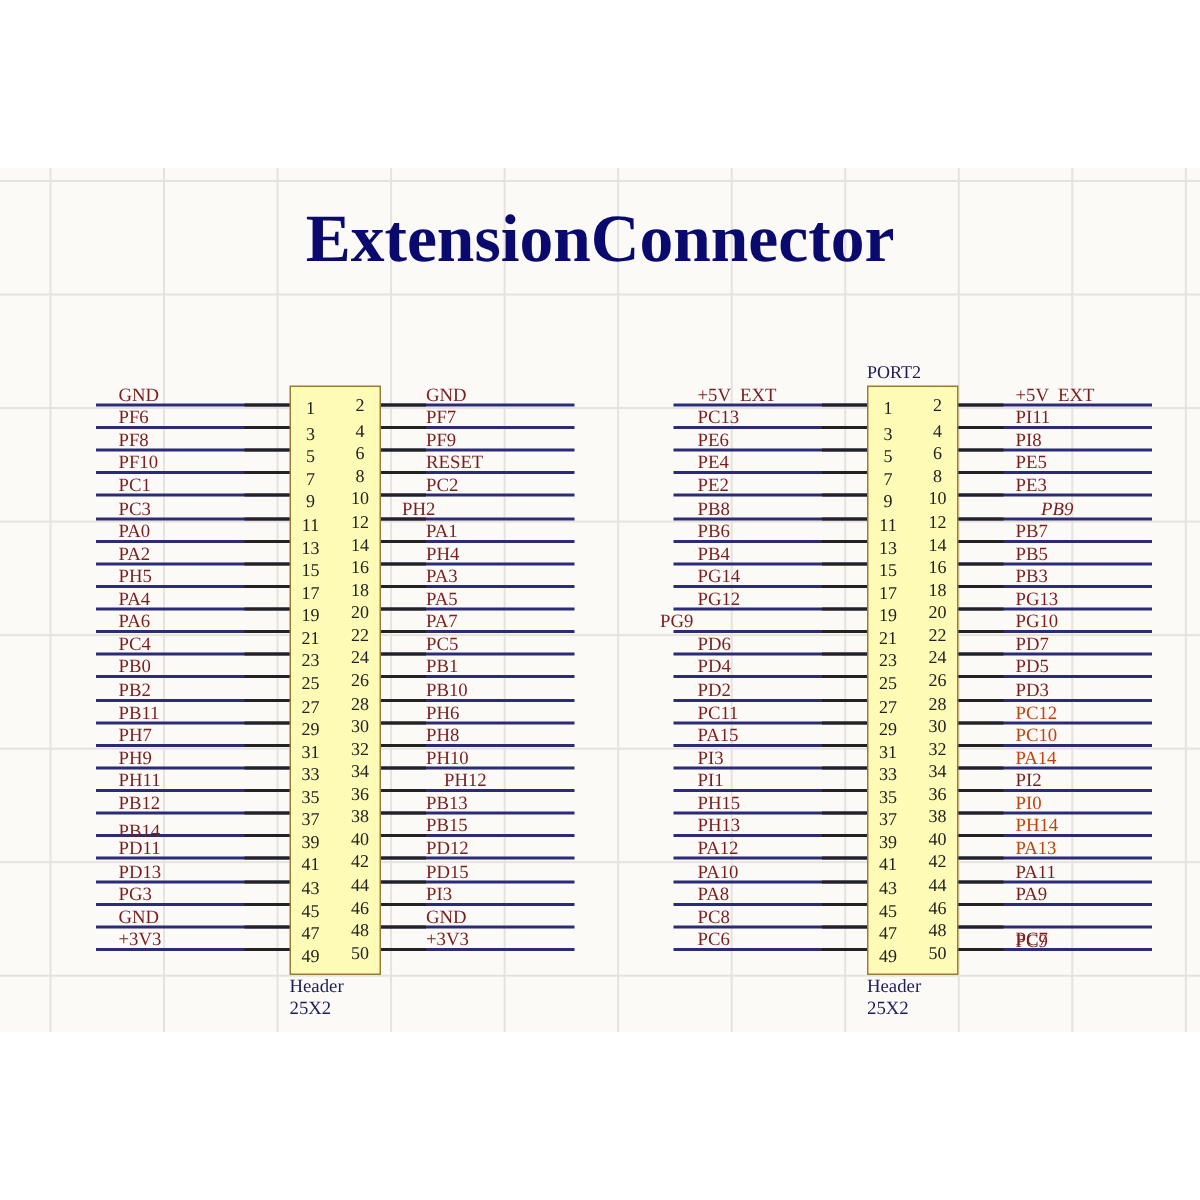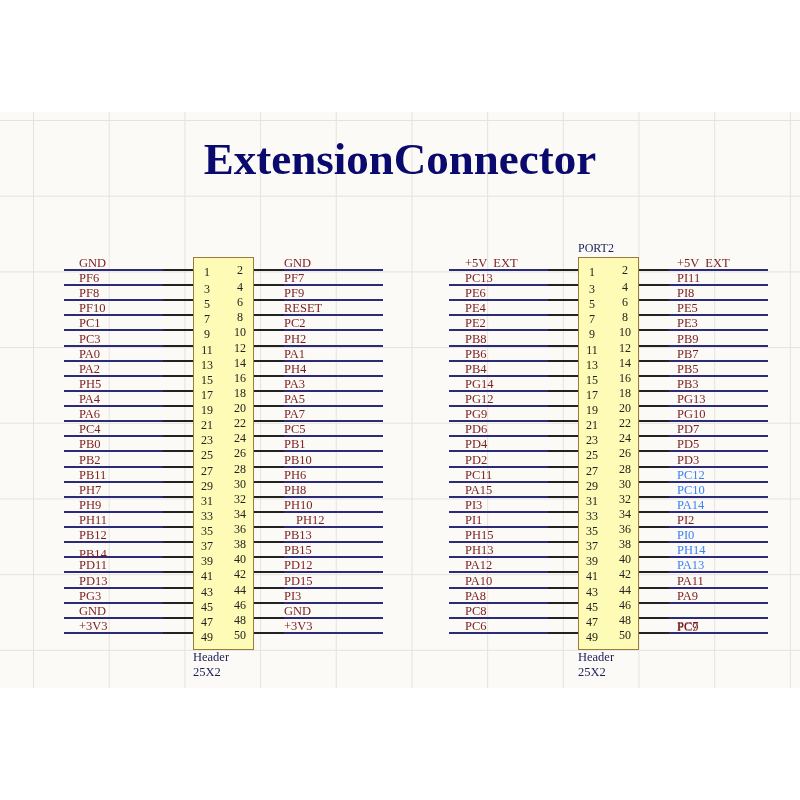--- a/index.html
+++ b/index.html
@@ -20,21 +20,21 @@
   }
   .part { position: absolute; top: 0; left: 0; }
   .designator { position: absolute; font-size: 12px; color: #1d1d5a; }
   .comment { position: absolute; font-size: 12.5px; color: #1d1d5a; }
   .box {
     position: absolute; background: #fdfbb6; border: 1.5px solid #9b7a3a; box-sizing: border-box;
   }
   .wire { position: absolute; height: 2px; background: #2b2b78; }
   .wire .stub { position: absolute; top: 0; height: 2px; background: #222222; }
   .net { position: absolute; font-size: 12.5px; color: #7a1d1d; line-height: 13px; white-space: pre; }
-  .net.green { color: #3b82f6; text-align: right; }
+  .net.green { color: #c2410c; text-align: right; }
   .pinnum { position: absolute; font-size: 12px; color: #222; line-height: 12px; width: 20px; text-align: center; }
 </style>
 </head>
 <body>
 
 <div class="sheet"></div>
 <div class="title">ExtensionConnector</div>
 
 <div id="port-0" class="part">
   <div class="designator" style="left:193px; top:241px;margin-top:31px;">PORT1</div>
@@ -90,21 +90,21 @@
     <div class="net" style="left: 284px; top: 317px;">PC2</div>
     <div class="pinnum" style="left: 197px; top: 328px;">9</div>
     <div class="pinnum" style="left: 230px; top: 326px;">10</div>
     <div class="wire" style="left: 64px; top: 345px; width: 129px;">
       <div class="stub" style="right: 0px; width: 30px;"></div>
     </div>
     <div class="wire" style="left: 254px; top: 345px; width: 129px;">
       <div class="stub" style="left: 0px; width: 30px;"></div>
     </div>
     <div class="net" style="left: 79px; top: 333px;">PC3</div>
-    <div class="net" style="left: 284px; top: 333px;">PH2</div>
+    <div class="net" style="left: 268px; top: 333px;">PH2</div>
     <div class="pinnum" style="left: 197px; top: 344px;">11</div>
     <div class="pinnum" style="left: 230px; top: 342px;">12</div>
     <div class="wire" style="left: 64px; top: 360px; width: 129px;">
       <div class="stub" style="right: 0px; width: 30px;"></div>
     </div>
     <div class="wire" style="left: 254px; top: 360px; width: 129px;">
       <div class="stub" style="left: 0px; width: 30px;"></div>
     </div>
     <div class="net" style="left: 79px; top: 348px;">PA0</div>
     <div class="net" style="left: 284px; top: 348px;">PA1</div>
@@ -346,21 +346,21 @@
     <div class="net" style="left: 677px; top: 317px;">PE3</div>
     <div class="pinnum" style="left: 582px; top: 328px;">9</div>
     <div class="pinnum" style="left: 615px; top: 326px;">10</div>
     <div class="wire" style="left: 449px; top: 345px; width: 129px;">
       <div class="stub" style="right: 0px; width: 30px;"></div>
     </div>
     <div class="wire" style="left: 639px; top: 345px; width: 129px;">
       <div class="stub" style="left: 0px; width: 30px;"></div>
     </div>
     <div class="net" style="left: 465px; top: 333px;">PB8</div>
-    <div class="net" style="left: 677px; top: 333px;">PB9</div>
+    <div class="net" style="left: 694px; top: 333px; font-style: italic;">PB9</div>
     <div class="pinnum" style="left: 582px; top: 344px;">11</div>
     <div class="pinnum" style="left: 615px; top: 342px;">12</div>
     <div class="wire" style="left: 449px; top: 360px; width: 129px;">
       <div class="stub" style="right: 0px; width: 30px;"></div>
     </div>
     <div class="wire" style="left: 639px; top: 360px; width: 129px;">
       <div class="stub" style="left: 0px; width: 30px;"></div>
     </div>
     <div class="net" style="left: 465px; top: 348px;">PB6</div>
     <div class="net" style="left: 677px; top: 348px;">PB7</div>
@@ -395,21 +395,21 @@
     <div class="net" style="left: 465px; top: 393px;">PG12</div>
     <div class="net" style="left: 677px; top: 393px;">PG13</div>
     <div class="pinnum" style="left: 582px; top: 404px;">19</div>
     <div class="pinnum" style="left: 615px; top: 402px;">20</div>
     <div class="wire" style="left: 449px; top: 420px; width: 129px;">
       <div class="stub" style="right: 0px; width: 30px;"></div>
     </div>
     <div class="wire" style="left: 639px; top: 420px; width: 129px;">
       <div class="stub" style="left: 0px; width: 30px;"></div>
     </div>
-    <div class="net" style="left: 465px; top: 408px;">PG9</div>
+    <div class="net" style="left: 440px; top: 408px;">PG9</div>
     <div class="net" style="left: 677px; top: 408px;">PG10</div>
     <div class="pinnum" style="left: 582px; top: 419px;">21</div>
     <div class="pinnum" style="left: 615px; top: 417px;">22</div>
     <div class="wire" style="left: 449px; top: 435px; width: 129px;">
       <div class="stub" style="right: 0px; width: 30px;"></div>
     </div>
     <div class="wire" style="left: 639px; top: 435px; width: 129px;">
       <div class="stub" style="left: 0px; width: 30px;"></div>
     </div>
     <div class="net" style="left: 465px; top: 423px;">PD6</div>

